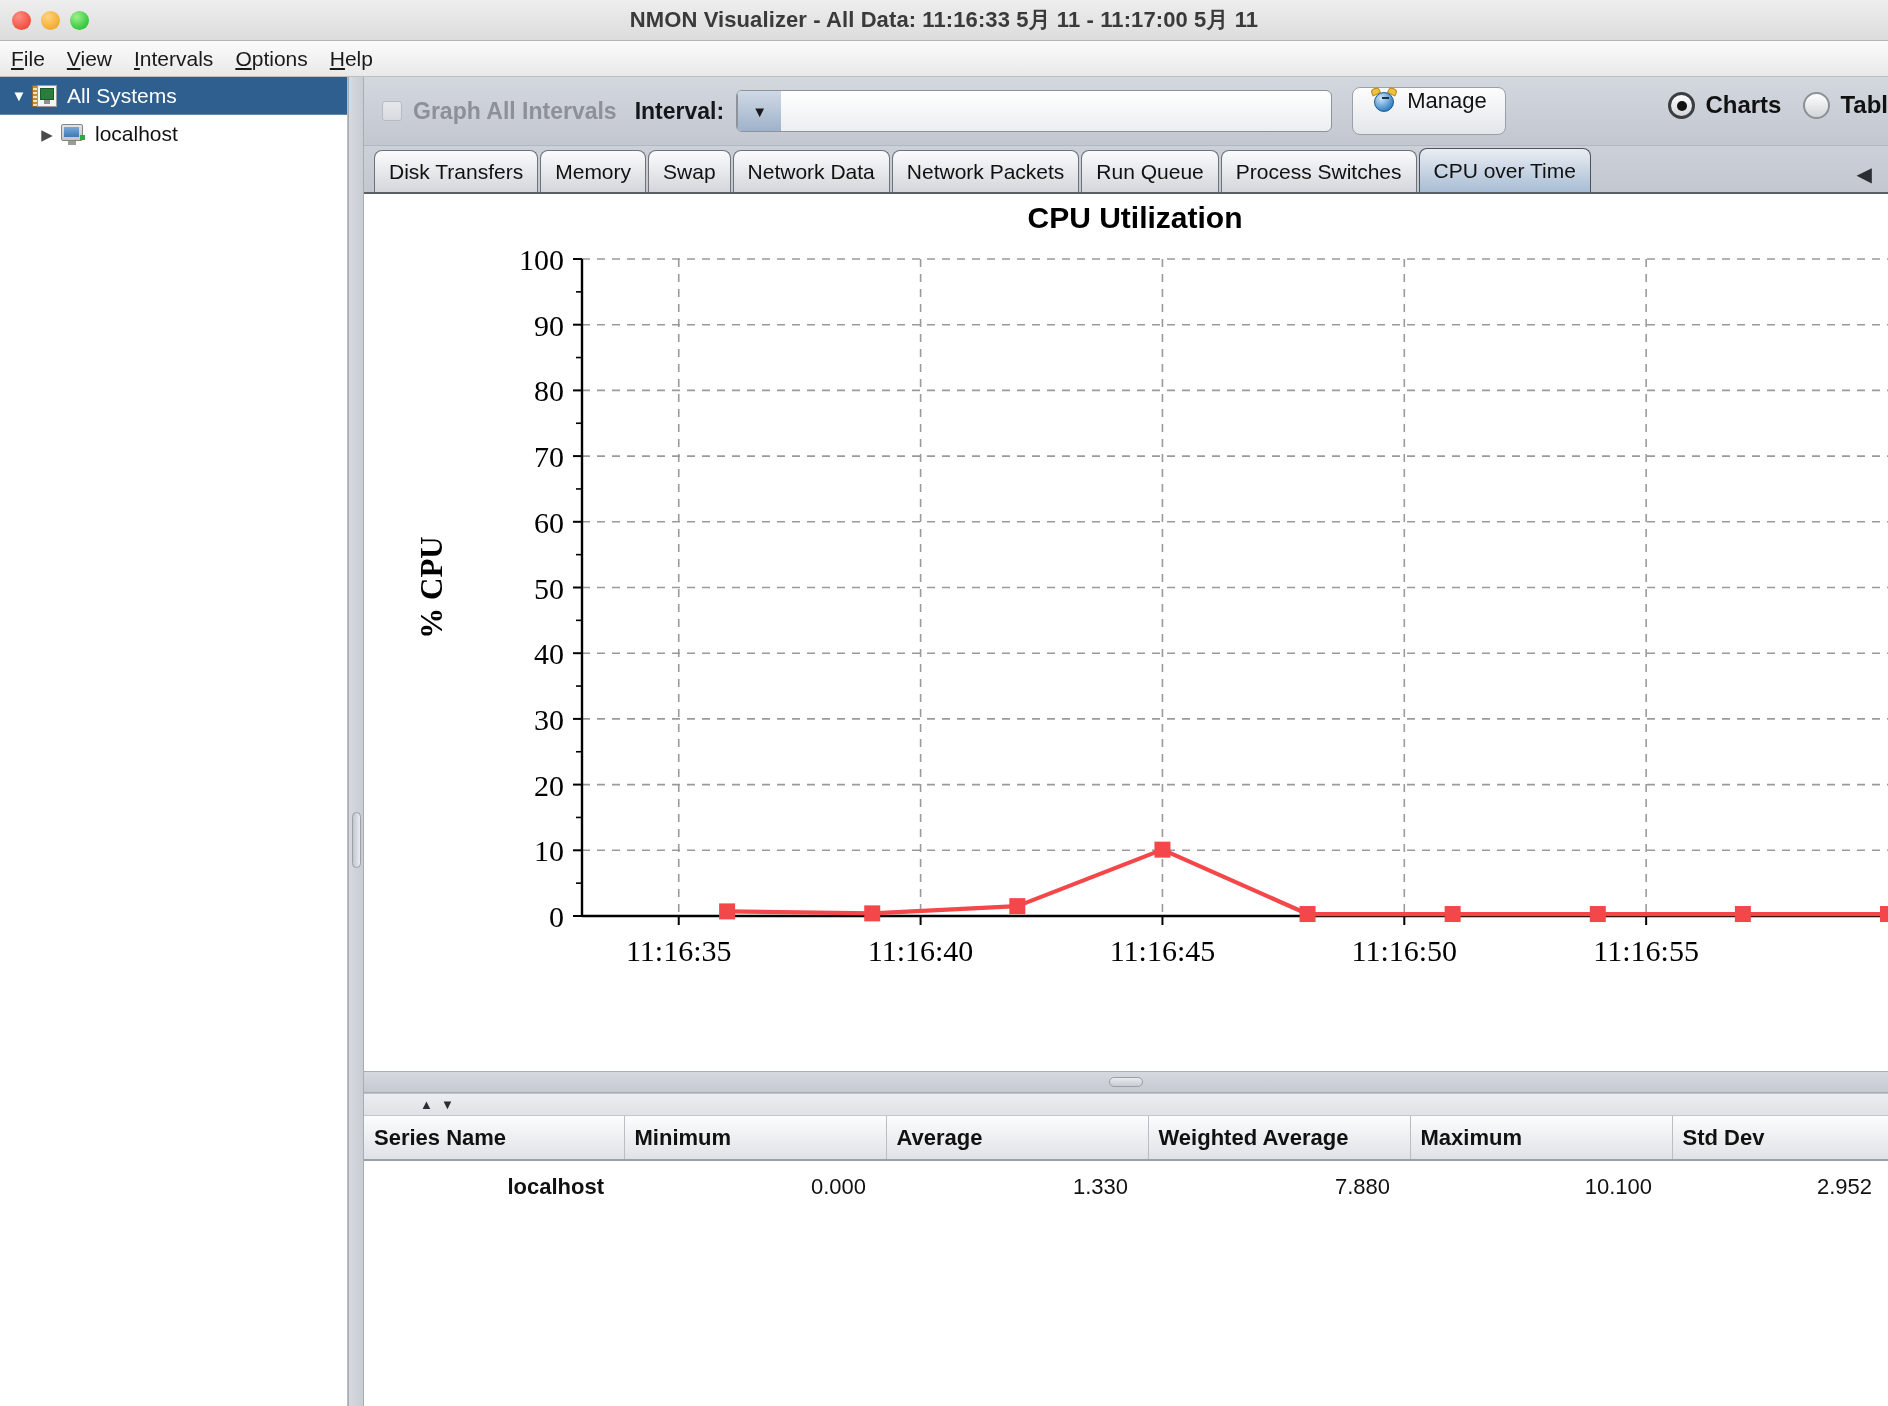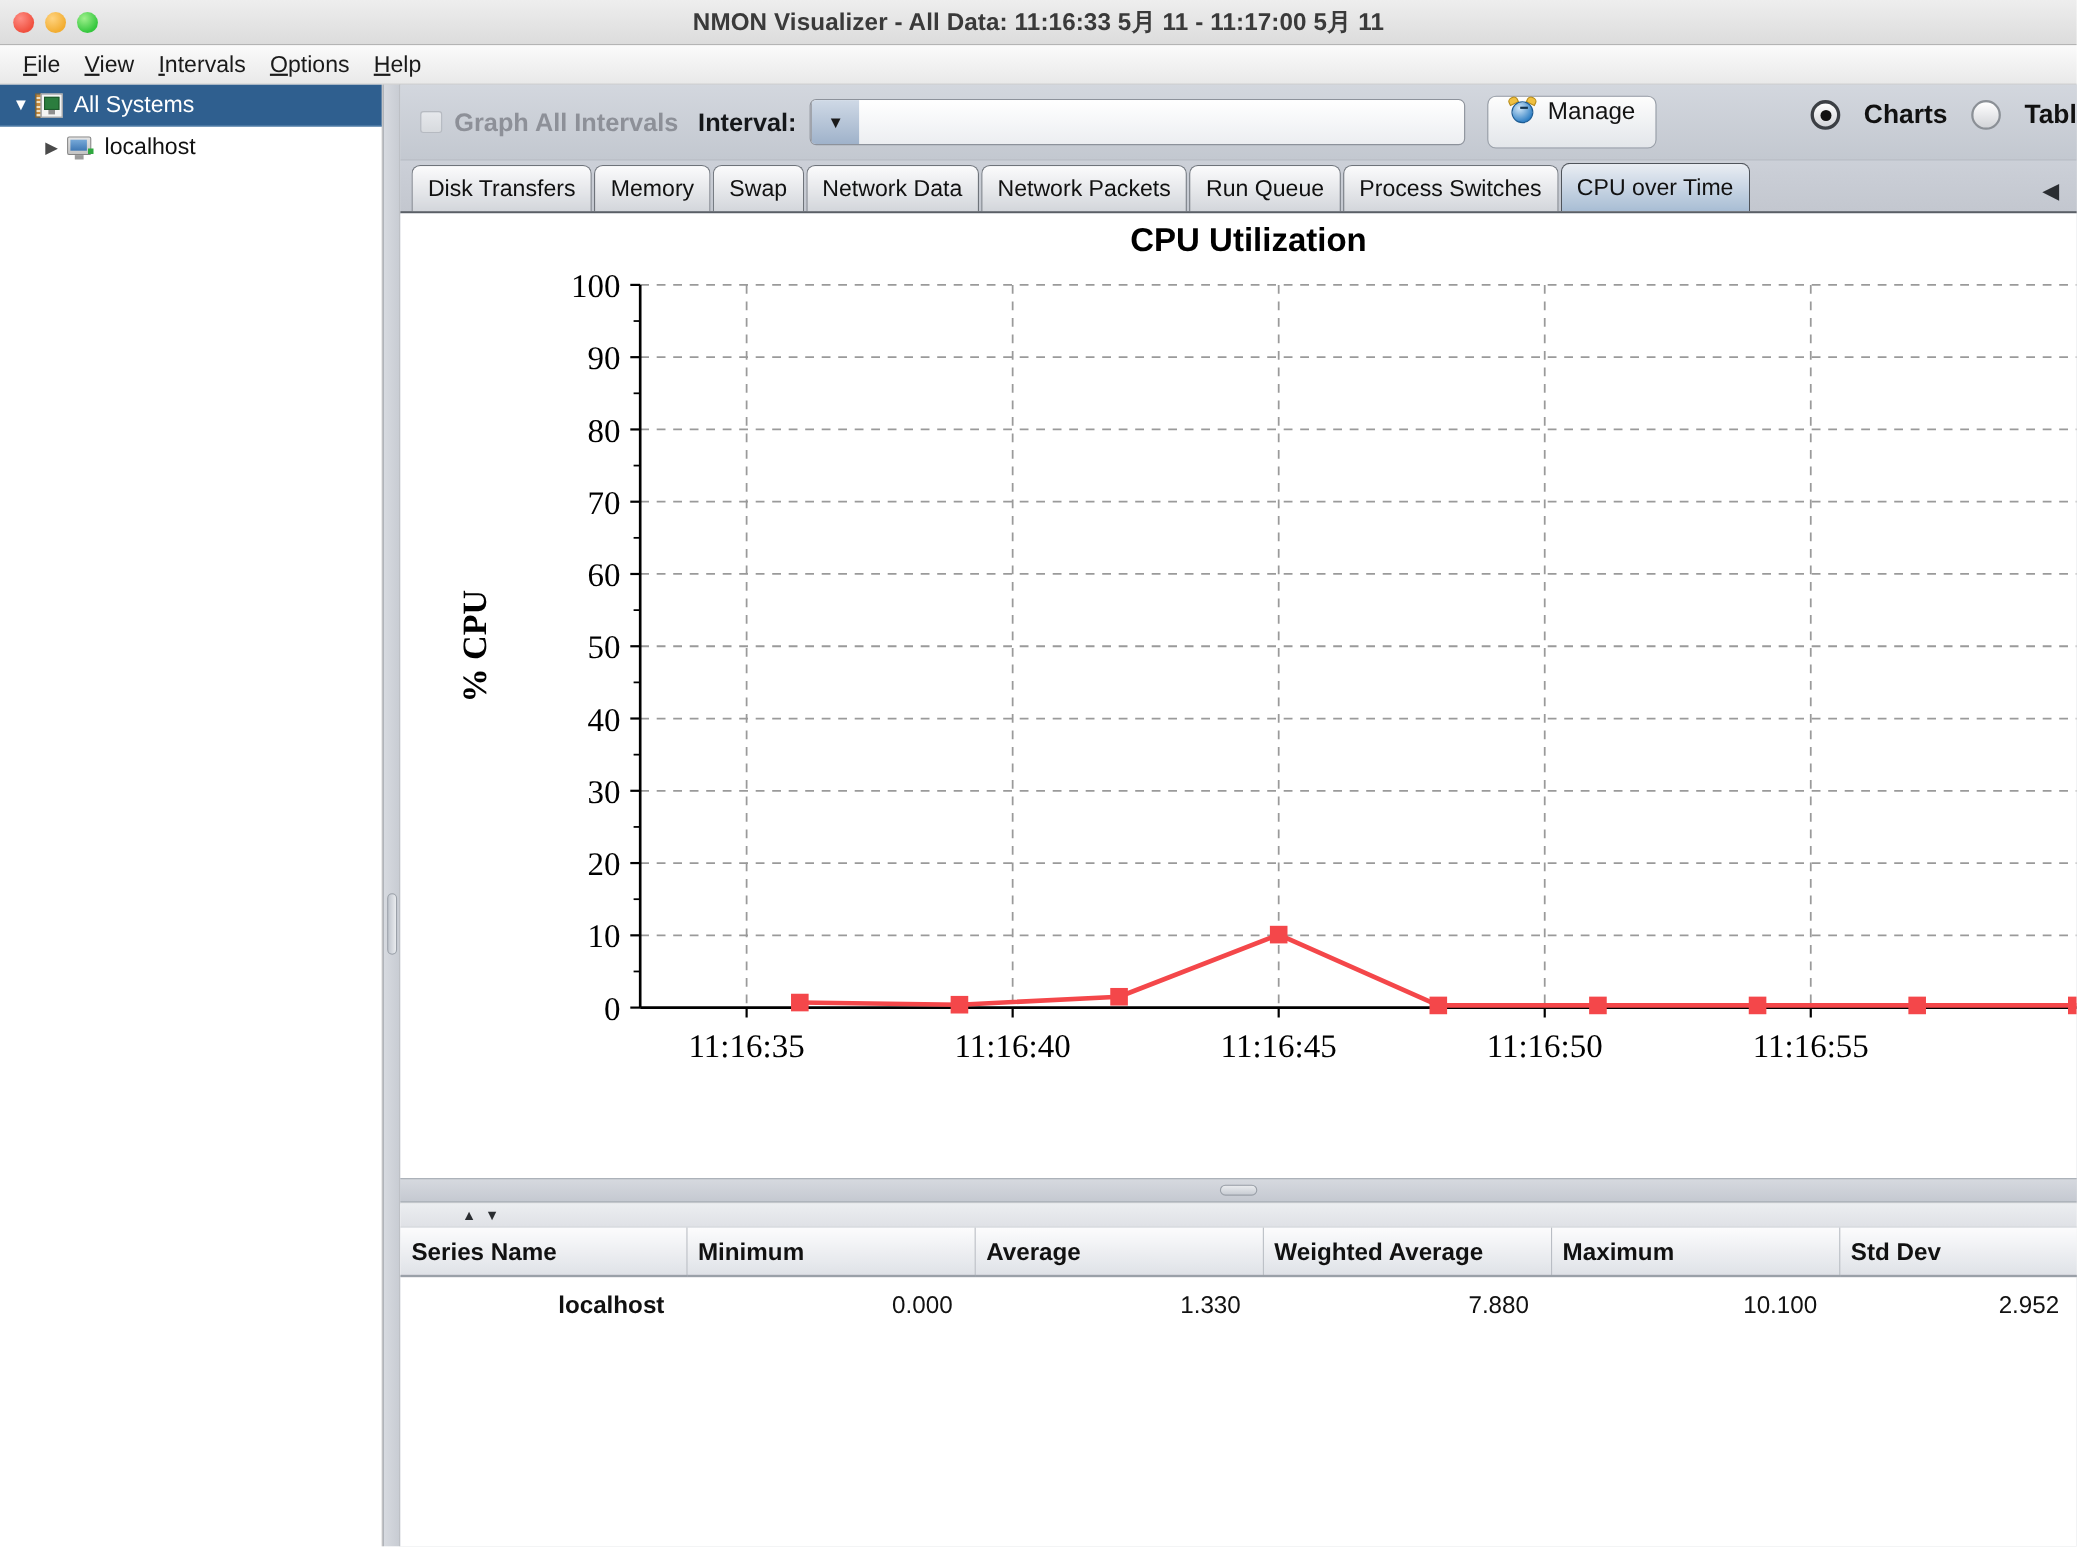--- a/index.html
+++ b/index.html
@@ -35,21 +35,21 @@
     letter-spacing: 0.1px;
     white-space: nowrap;
   }
 
   
   #menubar {
     height: 36px;
     background: linear-gradient(to bottom, #fbfbfb 0%, #e9e9e9 100%);
     border-bottom: 1px solid #bfbfbf;
     display: flex; align-items: center;
-    padding-left: 10px;
+    padding-left: 0;
   }
   .menu-item {
     font-size: 21px; color: #1a1a1a;
     padding: 2px 11px;
     cursor: default;
   }
   .menu-item .mn { text-decoration: underline; }
 
   
   #main {
@@ -166,21 +166,21 @@
     white-space:nowrap;
   }
   .clock-ic { width:26px; height:26px; position:relative; flex:0 0 26px;}
   .clock-ic .bell{position:absolute;width:9px;height:7px;background:#f0c040;border:1px solid #b58b1c;border-radius:50% 50% 0 0;top:0;}
   .clock-ic .bl{left:0;transform:rotate(-25deg);}
   .clock-ic .br{right:0;transform:rotate(25deg);}
   .clock-ic .face{position:absolute;left:3px;top:4px;width:20px;height:20px;border-radius:50%;
      background:radial-gradient(circle at 35% 30%,#cfe6f8,#2f7fc4 75%); border:1px solid #1d5c94;}
   .clock-ic .hand{position:absolute;left:11px;top:9px;width:7px;height:2px;background:#12344f;}
   .radios { position:absolute; right: 0px; display:flex; align-items:center; gap: 0; top:14px;}
-  .radio-wrap { display:flex; align-items:flex-start; gap:21px; margin-left: 22px;}
+  .radio-wrap { display:flex; align-items:flex-end; gap:10px; margin-left: 22px;}
   .radio {
     width:27px;height:27px;border-radius:50%;
     background: linear-gradient(to bottom,#ffffff,#d2d4d8);
     border:2px solid #8b9096; position:relative;
   }
   .radio.on { border:3px solid #3b3f44; }
   .radio.on::after{content:"";position:absolute;left:6px;top:6px;width:10px;height:10px;border-radius:50%;background:#121212;}
   .radio-lbl { font-size:24px; font-weight:bold; color:#111; white-space:nowrap;}
 
   

